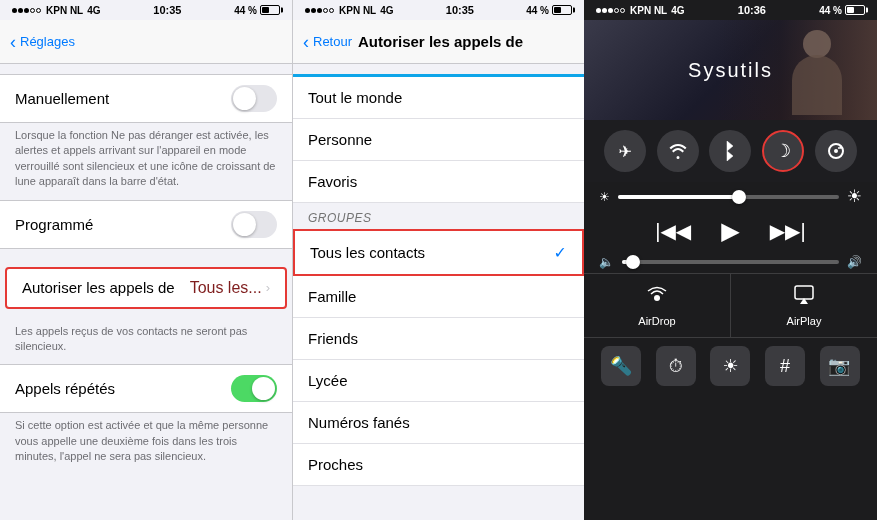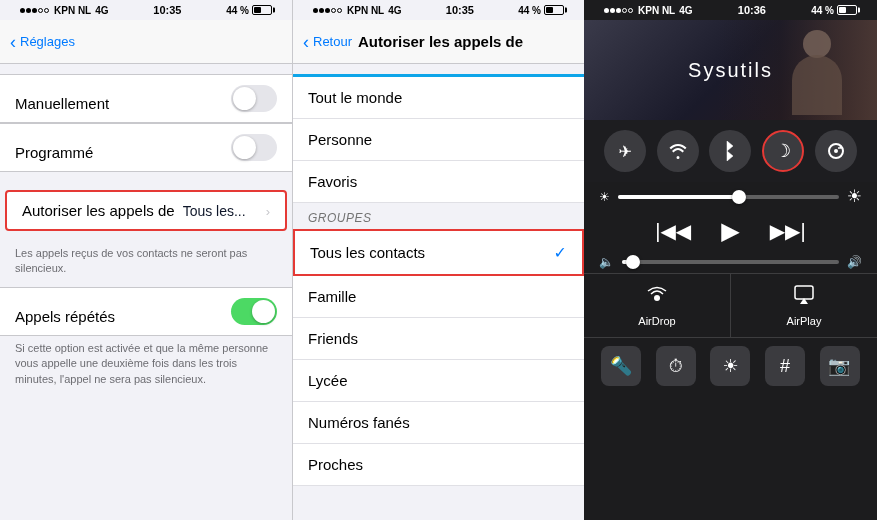--- a/index.html
+++ b/index.html
@@ -43,21 +43,21 @@
       overflow: hidden;
     }
 
     
     .status-bar {
       height: 20px;
       background: transparent;
       display: flex;
       align-items: center;
       justify-content: space-between;
-      padding: 0 20px;
+      padding: 0 12px;
       font-size: 10px;
       font-weight: 600;
       color: #000;
     }
     .status-bar.dark { color: #fff; }
 
     .status-left { display: flex; align-items: center; gap: 2px; }
     .status-right { display: flex; align-items: center; gap: 3px; }
     .signal-dots { display: flex; gap: 1px; }
     .dot { width: 5px; height: 5px; background: #000; border-radius: 50%; }
@@ -126,21 +126,21 @@
       overflow-y: auto;
       padding: 10px 0;
     }
 
     .setting-row {
       background: #fff;
       border-top: 1px solid #c8c8cc;
       border-bottom: 1px solid #c8c8cc;
       padding: 10px 15px;
       display: flex;
-      align-items: flex-end;
+      align-items: center;
       justify-content: space-between;
       margin-bottom: 10px;
     }
     .setting-row.bordered {
       border: 2px solid #e53935;
       border-radius: 4px;
       margin: 0 5px 10px 5px;
     }
     .setting-row-label {
       font-size: 15px;
@@ -175,23 +175,23 @@
       transition: left 0.2s;
     }
     .toggle.on .toggle-thumb { left: 21px; }
 
     
     .chevron {
       font-size: 13px;
       color: #c8c8cc;
     }
     .sub-label {
-      font-size: 14px;
-      color: #0f172a;
-      margin-right: 20px;
+      font-size: 16px;
+      color: #7f1d1d;
+      margin-right: 4px;
     }
 
     
     .section-header {
       font-size: 12px;
       color: #737373;
       padding: 8px 15px 4px 15px;
       letter-spacing: 0.5px;
       text-transform: uppercase;
       font-style: italic;
@@ -391,20 +391,21 @@
   </div>
 
   <div class="settings-content">
 
     <div class="setting-row" style="margin-bottom:0;">
       <span class="setting-row-label">Manuellement</span>
       <div class="toggle">
         <div class="toggle-thumb"></div>
       </div>
     </div>
+    <div class="setting-description">Lorsque la fonction Ne pas déranger est activée, les alertes et appels arrivant sur l'appareil en mode verrouillé sont silencieux et une icône de croissant de lune apparaît dans la barre d'état.</div>
 
     <div class="setting-row" style="margin-bottom:8px;">
       <span class="setting-row-label">Programmé</span>
       <div class="toggle">
         <div class="toggle-thumb"></div>
       </div>
     </div>
 
     <div style="padding: 10px 0 0 0;">
       <div class="setting-row bordered">

